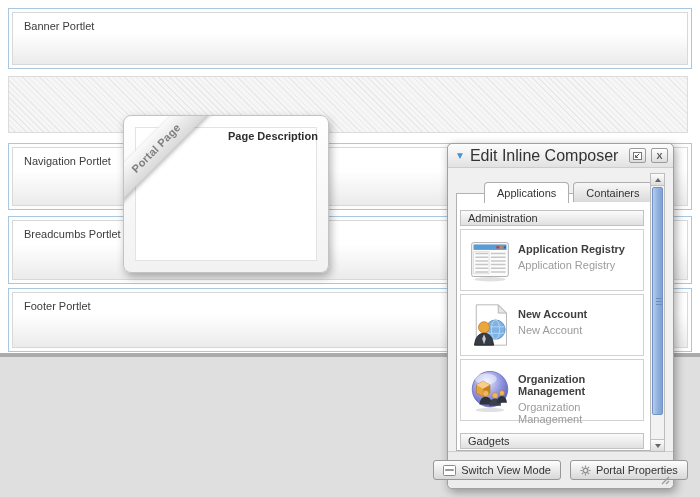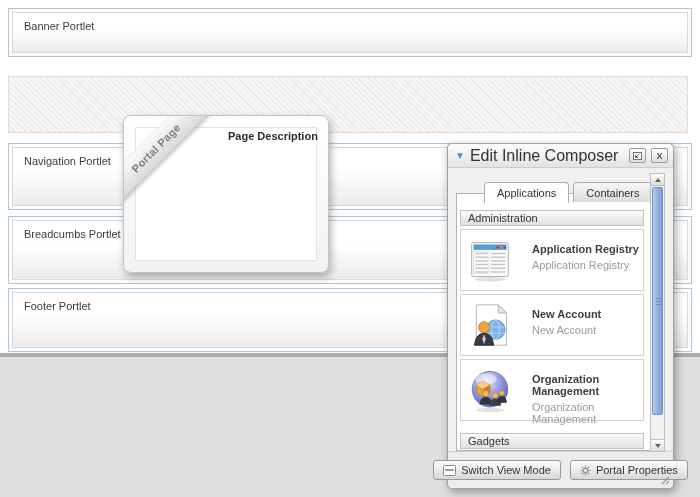--- a/index.html
+++ b/index.html
@@ -22,21 +22,21 @@
     z-index: 1;
   }
   .portlet-inner {
     width: 100%; height: 100%;
     border: 1px solid #d8d8d8;
     background: linear-gradient(#ffffff 40%, #ebebeb 100%);
     padding: 7px 11px;
     font-size: 11px;
     color: #3c3c3c;
   }
-  #banner-portlet      { left:8px; top:8px;   width:684px; height:49px; }
+  #banner-portlet      { left:8px; top:8px;   width:684px; height:61px; }
   #navigation-portlet  { left:8px; top:143px; width:684px; height:67px; }
   #breadcrumbs-portlet { left:8px; top:216px; width:684px; height:68px; }
   #footer-portlet      { left:8px; top:288px; width:684px; height:64px; }
 
   
   .hatch-strip {
     position: absolute;
     left:8px; top:76px; width:680px; height:57px;
     border: 1px solid #dcdcdc;
     background: repeating-linear-gradient(45deg, #e9e9e9 0, #e9e9e9 1px, #f6f6f6 1px, #f6f6f6 4px);
@@ -145,21 +145,21 @@
     border: 1px solid #c2c2c2;
     font-size: 11px; color: #333;
     padding: 1px 7px;
     margin-bottom: 3px;
     cursor: pointer;
     margin-top: 12px;
   }
   .item-card {
     border: 1px solid #d2d2d2;
     background: #ffffff;
-    display: flex; gap: 20px; align-items: flex-start;
+    display: flex; gap: 6px; align-items: flex-start;
     padding: 8px 4px 8px 7px;
     height: 62px;
     margin-bottom: 3px;
     cursor: pointer;
   }
   .item-icon { flex: 0 0 44px; width:44px; height:44px; }
   .item-text { margin-top: 5px; }
   .item-title { font-size: 11px; font-weight: bold; color: #3f3f3f; margin-bottom: 4px; }
   .item-sub { font-size: 11px; color: #9b9b9b; }
 

